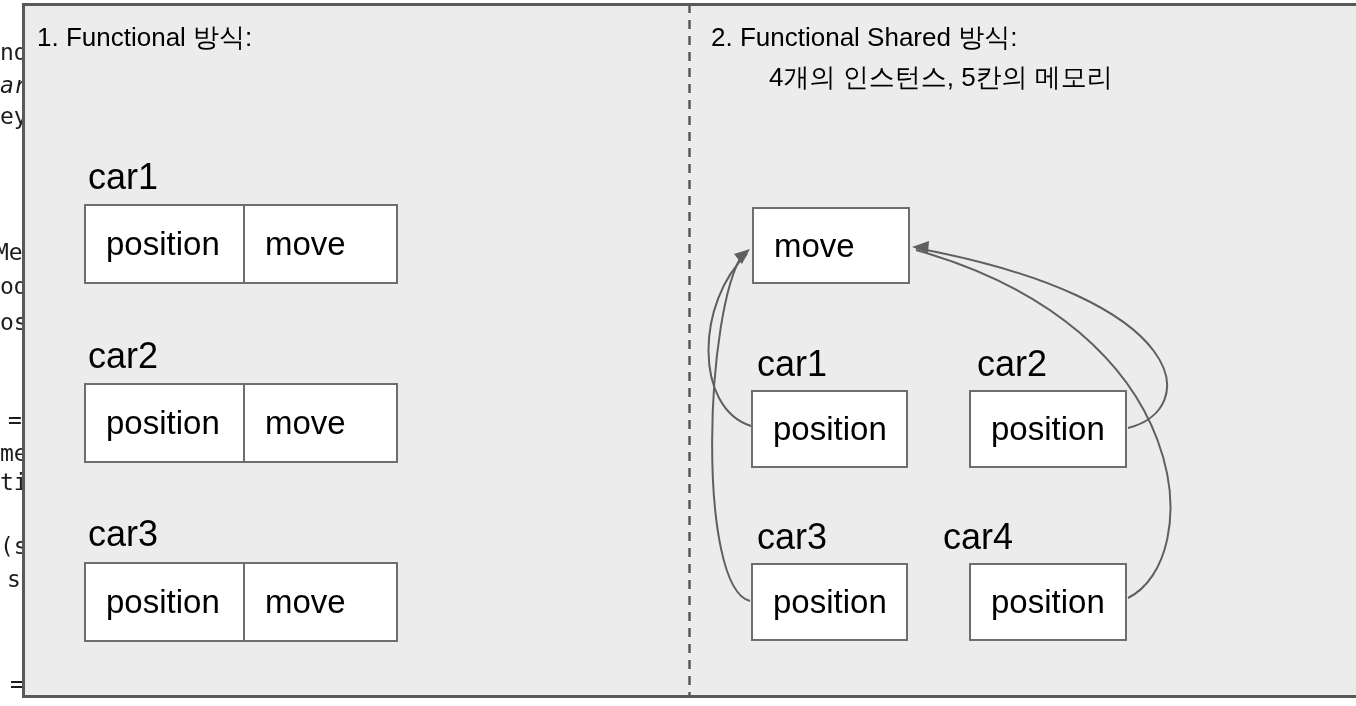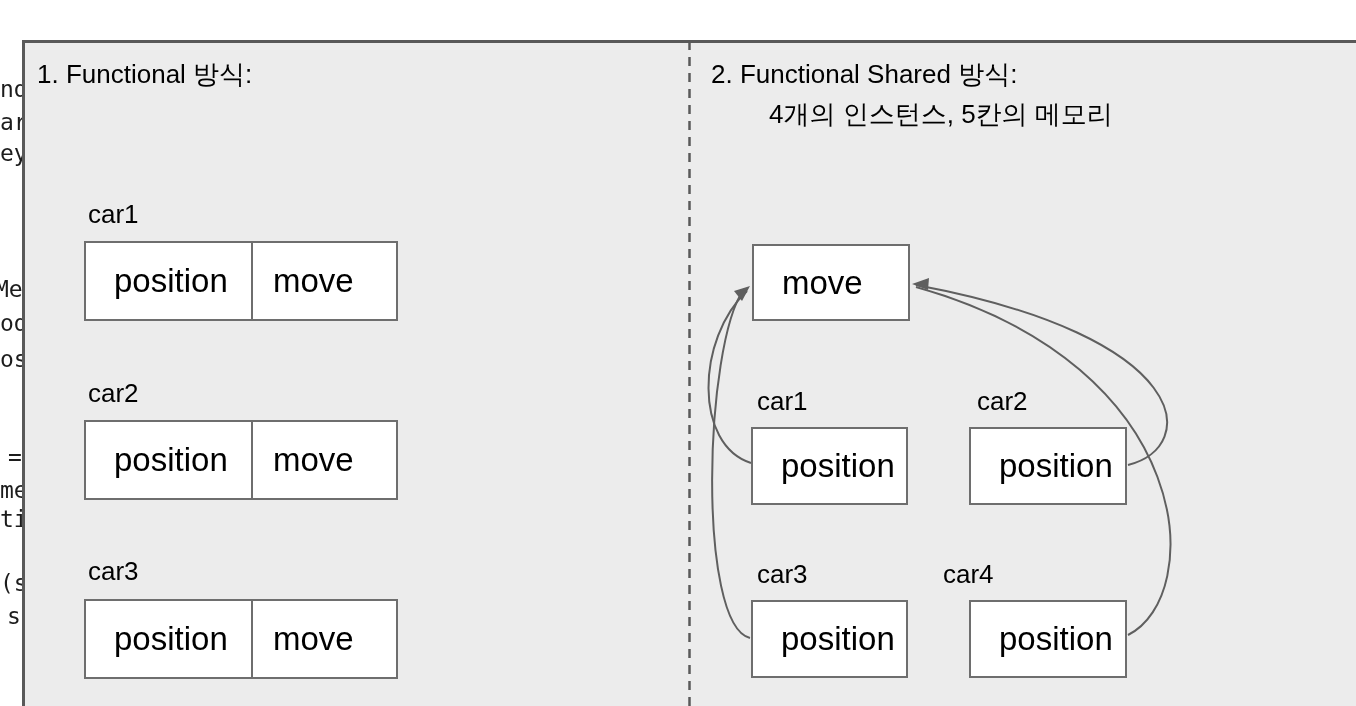--- a/index.html
+++ b/index.html
@@ -2,30 +2,30 @@
 <html><head>
 <meta charset="utf-8">
 <style>
   html,body { margin:0; padding:0; }
   body {
     width:1356px; height:706px; overflow:hidden;
     background:#ffffff;
     font-family:"Liberation Sans", sans-serif;
     color:#000;
   }
-  .stage { position:relative; width:1356px; height:601px;margin-top:37px; }
+  .stage { position:relative; width:1356px; height:601px; }
 
   
   .frag {
     position:absolute; z-index:1;
     font-family:"DejaVu Sans Mono", monospace;
     font-size:23px; line-height:24px; color:#1c1c1c; white-space:pre;
   }
   .f0 {left:0;  top:40px;}
-  .f1 {left:0;  top:73px;}
+  .f1 {left:0;  top:73px;font-style:italic;}
   .f2 {left:0;  top:104px;}
   .f3 {left:-5px; top:240px;}
   .f4 {left:0;  top:274px;}
   .f5 {left:0;  top:310px;}
   .f6 {left:8px; top:408px;}
   .f7 {left:0;  top:441px;}
   .f8 {left:0;  top:470px;}
   .f9 {left:0;  top:534px;}
   .f10{left:7px; top:567px;}
   .f11{left:10px; top:672px;}
@@ -45,37 +45,36 @@
 
   .sec-title {
     position:absolute; font-size:26px; line-height:40px; color:#000; white-space:nowrap;
   }
   .sec-title-left  { left:37px;  top:17px; }
   .sec-title-right { left:711px; top:17px; }
   .sec-title .t2-left  { padding-left:61px; }
   .sec-title .t2-right { padding-left:58px; }
 
   .inst-label {
-    position:absolute; font-size:26px; line-height:34px; color:#000; white-space:nowrap;
+    position:absolute; font-size:36px; line-height:34px; color:#000; white-space:nowrap;
   }
   .lbl-lcar1 {left:88px;  top:160px;}
   .lbl-lcar2 {left:88px;  top:339px;}
   .lbl-lcar3 {left:88px;  top:517px;}
   .lbl-sm    {left:745px; top:160px;}
   .lbl-rcar1 {left:757px; top:347px;}
   .lbl-rcar2 {left:977px; top:347px;}
   .lbl-rcar3 {left:757px; top:520px;}
   .lbl-rcar4 {left:943px; top:520px;}
 
   .membox {
     position:absolute; background:#ffffff;
     border:2px solid #6e6e6e; box-sizing:border-box;
     display:flex; align-items:stretch;
     font-size:33px;
-    padding-left:8px;
   }
   .membox .cell {
     display:flex; align-items:center; padding-left:20px;
     box-sizing:border-box; white-space:nowrap;
   }
   .membox .c1 { width:159px; border-right:2px solid #6e6e6e; }
   .membox .c2 { flex:1; }
   .membox .single { width:100%; }
 
   .box-lcar1 {left:84px;  top:204px; width:314px; height:80px;}

